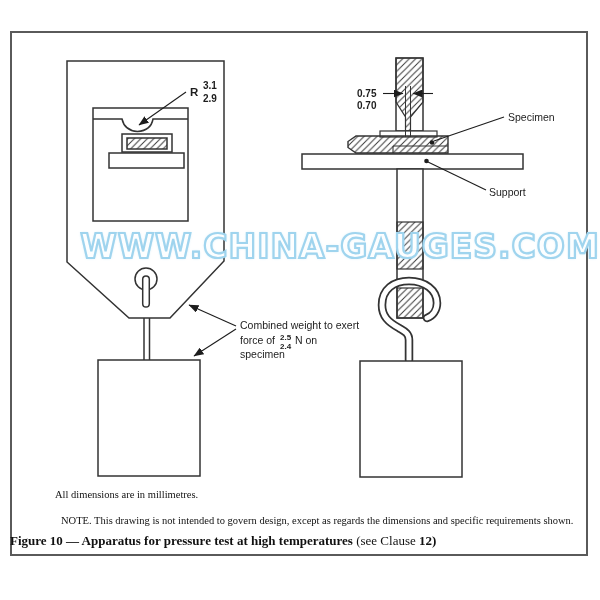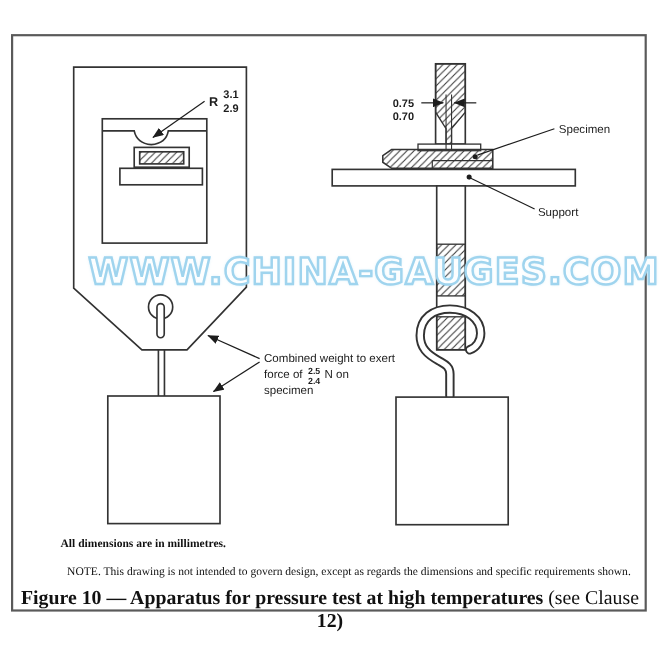--- a/index.html
+++ b/index.html
@@ -10,23 +10,23 @@
   #drawing{position:absolute;left:0;top:0;width:600px;height:600px;}
   .ann{font-family:"Liberation Sans",sans-serif;fill:#1d1d1d;}
   .dim{font-weight:bold;}
   #watermark{position:absolute;left:0;top:227px;width:600px;text-align:center;
      font-family:"DejaVu Sans",sans-serif;font-weight:bold;font-size:33px;
      letter-spacing:1px;color:rgba(255,255,255,0.96);
      -webkit-text-stroke:2.2px #9fd4ee;
      text-shadow:0 0 3px rgba(150,210,240,0.75);
      z-index:5;white-space:nowrap;padding-left:40px;}
   .footer-text{position:absolute;font-family:"Liberation Serif",serif;color:#111;}
-  #dims-note{left:55px;top:489px;font-size:10.5px;font-weight:bold;}
+  #dims-note{left:55px;top:489px;font-size:10.5px;}
   #gov-note{left:45px;top:515px;font-size:10.5px;width:520px;margin-left:16px;}
-  #caption{left:10px;top:533px;width:580px;text-align:center;font-size:18px;}
+  #caption{left:10px;top:533px;width:580px;font-size:13px;}
   #caption .b{font-weight:bold;}
 </style>
 </head>
 <body>
 
 <div id="page">
 
   <div id="frame"></div>
 
   <svg id="drawing" viewBox="0 0 600 600" xmlns="http://www.w3.org/2000/svg">

